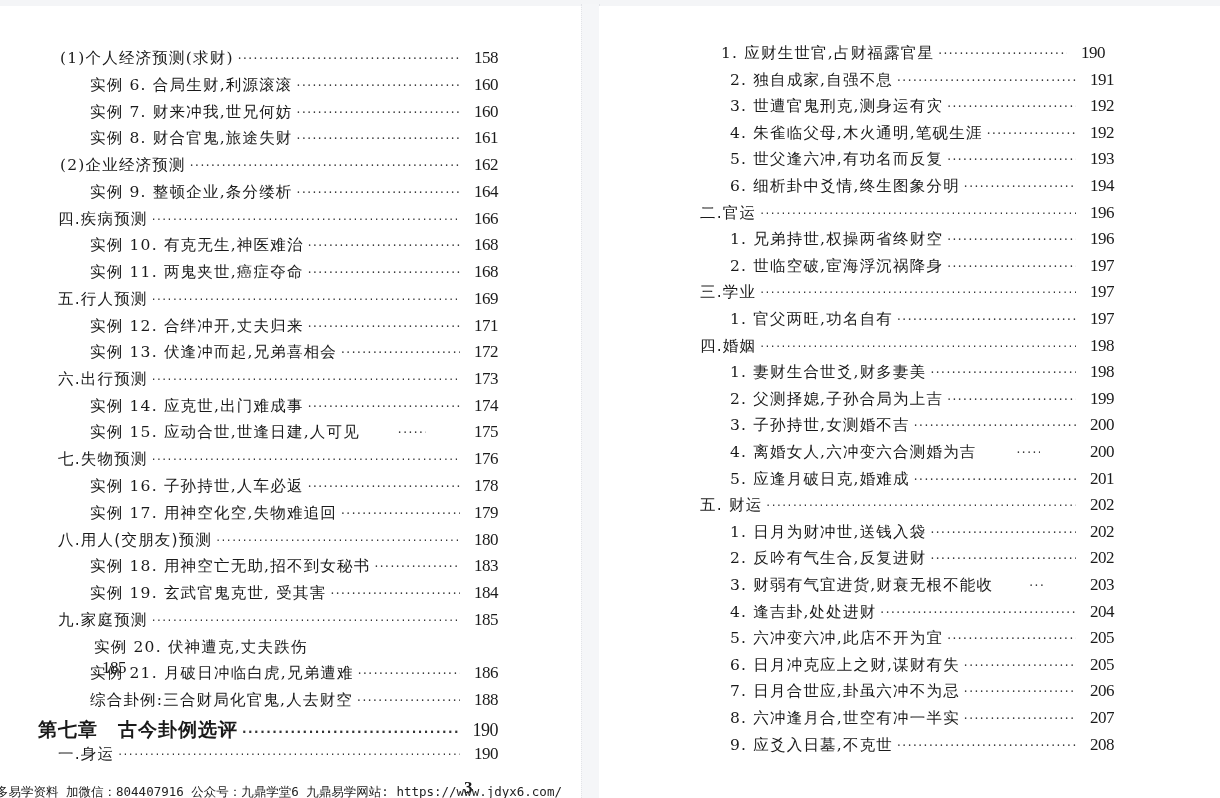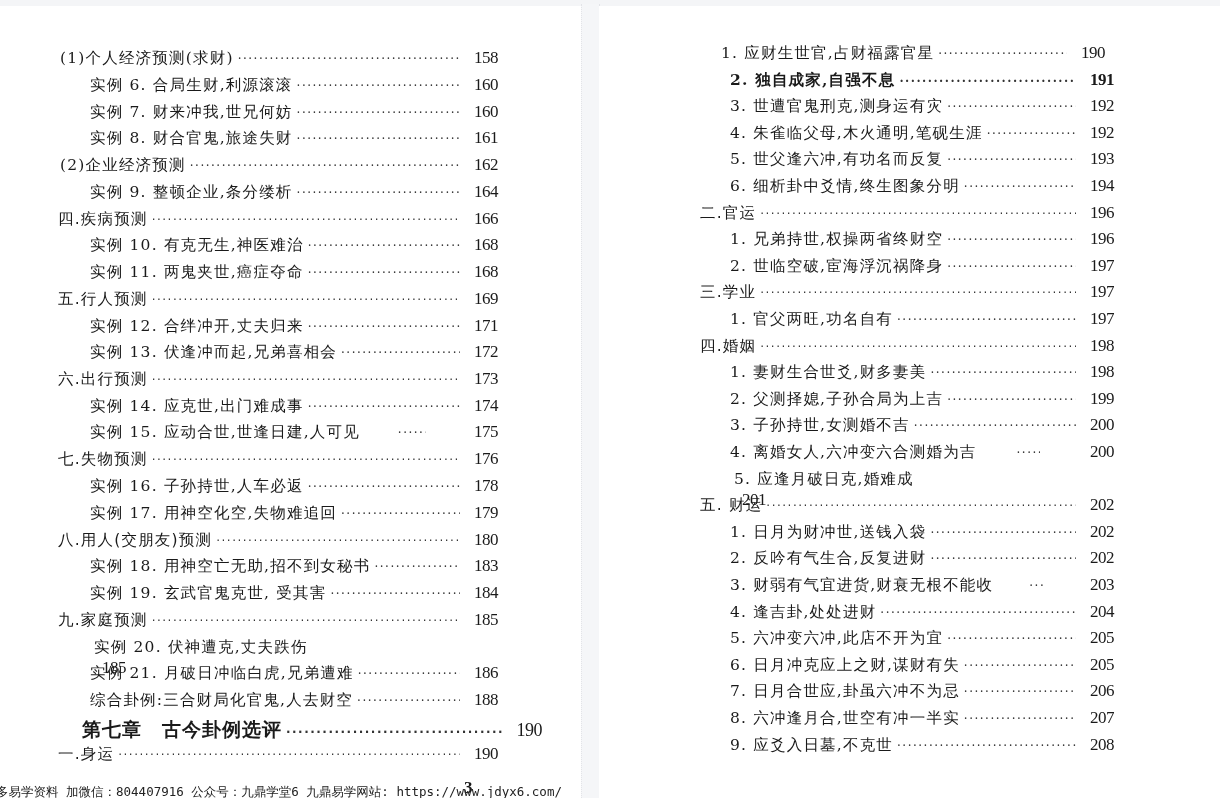--- a/index.html
+++ b/index.html
@@ -65,21 +65,21 @@
       content: "··································································································································";
     }
     .row .page-num {
       flex: 0 0 auto;
       font-family: "Liberation Serif", "DejaVu Serif", serif;
       font-size: 17px;
       letter-spacing: -0.5px;
       text-align: right;
       width: 32px;
     }
-    .row.lvl0 { font-weight: bold; font-size: 19px; letter-spacing: 1px; font-family: "DejaVu Sans", sans-serif; margin-left: 44px; }
+    .row.lvl0 { font-weight: bold; font-size: 19px; letter-spacing: 1px; font-family: "DejaVu Sans", sans-serif; }
     .row.lvl0 .page-num { font-size: 18px; font-weight: normal; }
     .row.lvl1 { font-family: "DejaVu Sans", sans-serif; font-size: 15.5px; }
 
     .left-page-number {
       position: absolute;
       left: 464px; top: 772px;
       font-size: 17px;
       font-family: "Liberation Serif", serif;
       font-weight: bold;
     }
@@ -242,21 +242,21 @@
 
   <div class="gutter"></div>
 
   <div class="page page-right">
     <div class="toc" id="toc-right">
         <div class="row lvl3" style="left: 122px; width: 384px; top: 37px;">
           <span class="label">1. 应财生世官,占财福露官星</span>
           <span class="leader"></span>
           <span class="page-num">190</span>
         </div>
-        <div class="row lvl3" style="left: 131px; width: 384px; top: 63.6px; font-weight: bold;">
+        <div class="row lvl3" style="left: 131px; width: 384px; top: 63.6px;">
           <span class="label">2. 独自成家,自强不息</span>
           <span class="leader"></span>
           <span class="page-num">191</span>
         </div>
         <div class="row lvl3" style="left: 131px; width: 384px; top: 90.2px;">
           <span class="label">3. 世遭官鬼刑克,测身运有灾</span>
           <span class="leader"></span>
           <span class="page-num">192</span>
         </div>
         <div class="row lvl3" style="left: 131px; width: 384px; top: 116.8px;">
@@ -317,21 +317,21 @@
         <div class="row lvl3" style="left: 131px; width: 384px; top: 409.4px;">
           <span class="label">3. 子孙持世,女测婚不吉</span>
           <span class="leader"></span>
           <span class="page-num">200</span>
         </div>
         <div class="row lvl3" style="left: 131px; width: 384px; top: 436px; gap: 36px;">
           <span class="label">4. 离婚女人,六冲变六合测婚为吉</span>
           <span class="leader"></span>
           <span class="page-num">200</span>
         </div>
-        <div class="row lvl3" style="left: 131px; width: 384px; top: 462.6px; flex-direction: column;">
+        <div class="row lvl3" style="left: 131px; width: 384px; top: 462.6px;">
           <span class="label">5. 应逢月破日克,婚难成</span>
           <span class="leader"></span>
           <span class="page-num">201</span>
         </div>
         <div class="row lvl1" style="left: 101px; width: 414px; top: 489.2px;">
           <span class="label">五. 财运</span>
           <span class="leader"></span>
           <span class="page-num">202</span>
         </div>
         <div class="row lvl3" style="left: 131px; width: 384px; top: 515.8px;">

